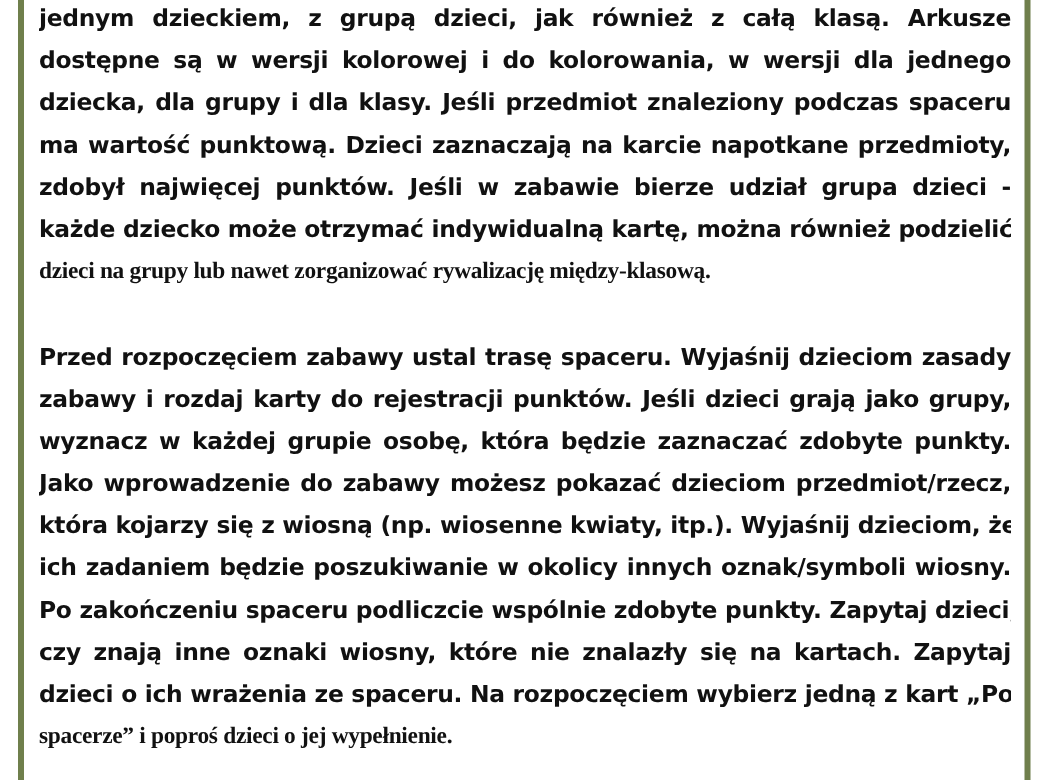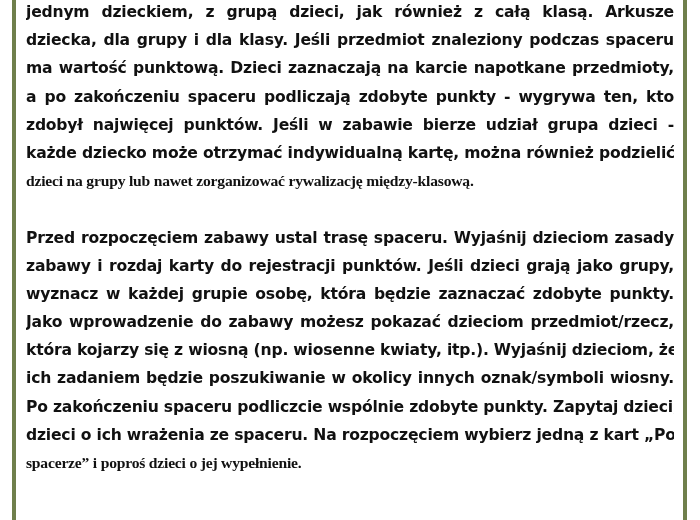--- a/index.html
+++ b/index.html
@@ -68,35 +68,36 @@
 </head>
 <body>
 
 <div class="page">
   <div class="border-left"></div>
   <div class="border-right"></div>
 
   <div class="content">
     <div class="paragraph">
       <span class="line">jednym dzieckiem, z grupą dzieci, jak również z całą klasą. Arkusze</span>
+      <span class="line">dostępne są w wersji kolorowej i do kolorowania, w wersji dla jednego</span>
       <span class="line">dziecka, dla grupy i dla klasy. Jeśli przedmiot znaleziony podczas spaceru</span>
       <span class="line">ma wartość punktową. Dzieci zaznaczają na karcie napotkane przedmioty,</span>
-      <span class="line">a po zakończeniu spaceru podliczają zdobyte punkty - wygrywa ten, kto</span>
       <span class="line">zdobył najwięcej punktów. Jeśli w zabawie bierze udział grupa dzieci -</span>
       <span class="line">każde dziecko może otrzymać indywidualną kartę, można również podzielić</span>
       <span class="line last">dzieci na grupy lub nawet zorganizować rywalizację między-klasową.</span>
     </div>
 
     <div class="para-gap"></div>
 
     <div class="paragraph">
       <span class="line">Przed rozpoczęciem zabawy ustal trasę spaceru. Wyjaśnij dzieciom zasady</span>
       <span class="line">zabawy i rozdaj karty do rejestracji punktów. Jeśli dzieci grają jako grupy,</span>
       <span class="line">wyznacz w każdej grupie osobę, która będzie zaznaczać zdobyte punkty.</span>
       <span class="line">Jako wprowadzenie do zabawy możesz pokazać dzieciom przedmiot/rzecz,</span>
       <span class="line">która kojarzy się z wiosną (np. wiosenne kwiaty, itp.). Wyjaśnij dzieciom, że</span>
       <span class="line">ich zadaniem będzie poszukiwanie w okolicy innych oznak/symboli wiosny.</span>
       <span class="line">Po zakończeniu spaceru podliczcie wspólnie zdobyte punkty. Zapytaj dzieci,</span>
+      <span class="line">czy znają inne oznaki wiosny, które nie znalazły się na kartach. Zapytaj</span>
       <span class="line">dzieci o ich wrażenia ze spaceru. Na rozpoczęciem wybierz jedną z kart „Po</span>
       <span class="line last">spacerze” i poproś dzieci o jej wypełnienie.</span>
     </div>
   </div>
 </div>
 
 </body></html>

